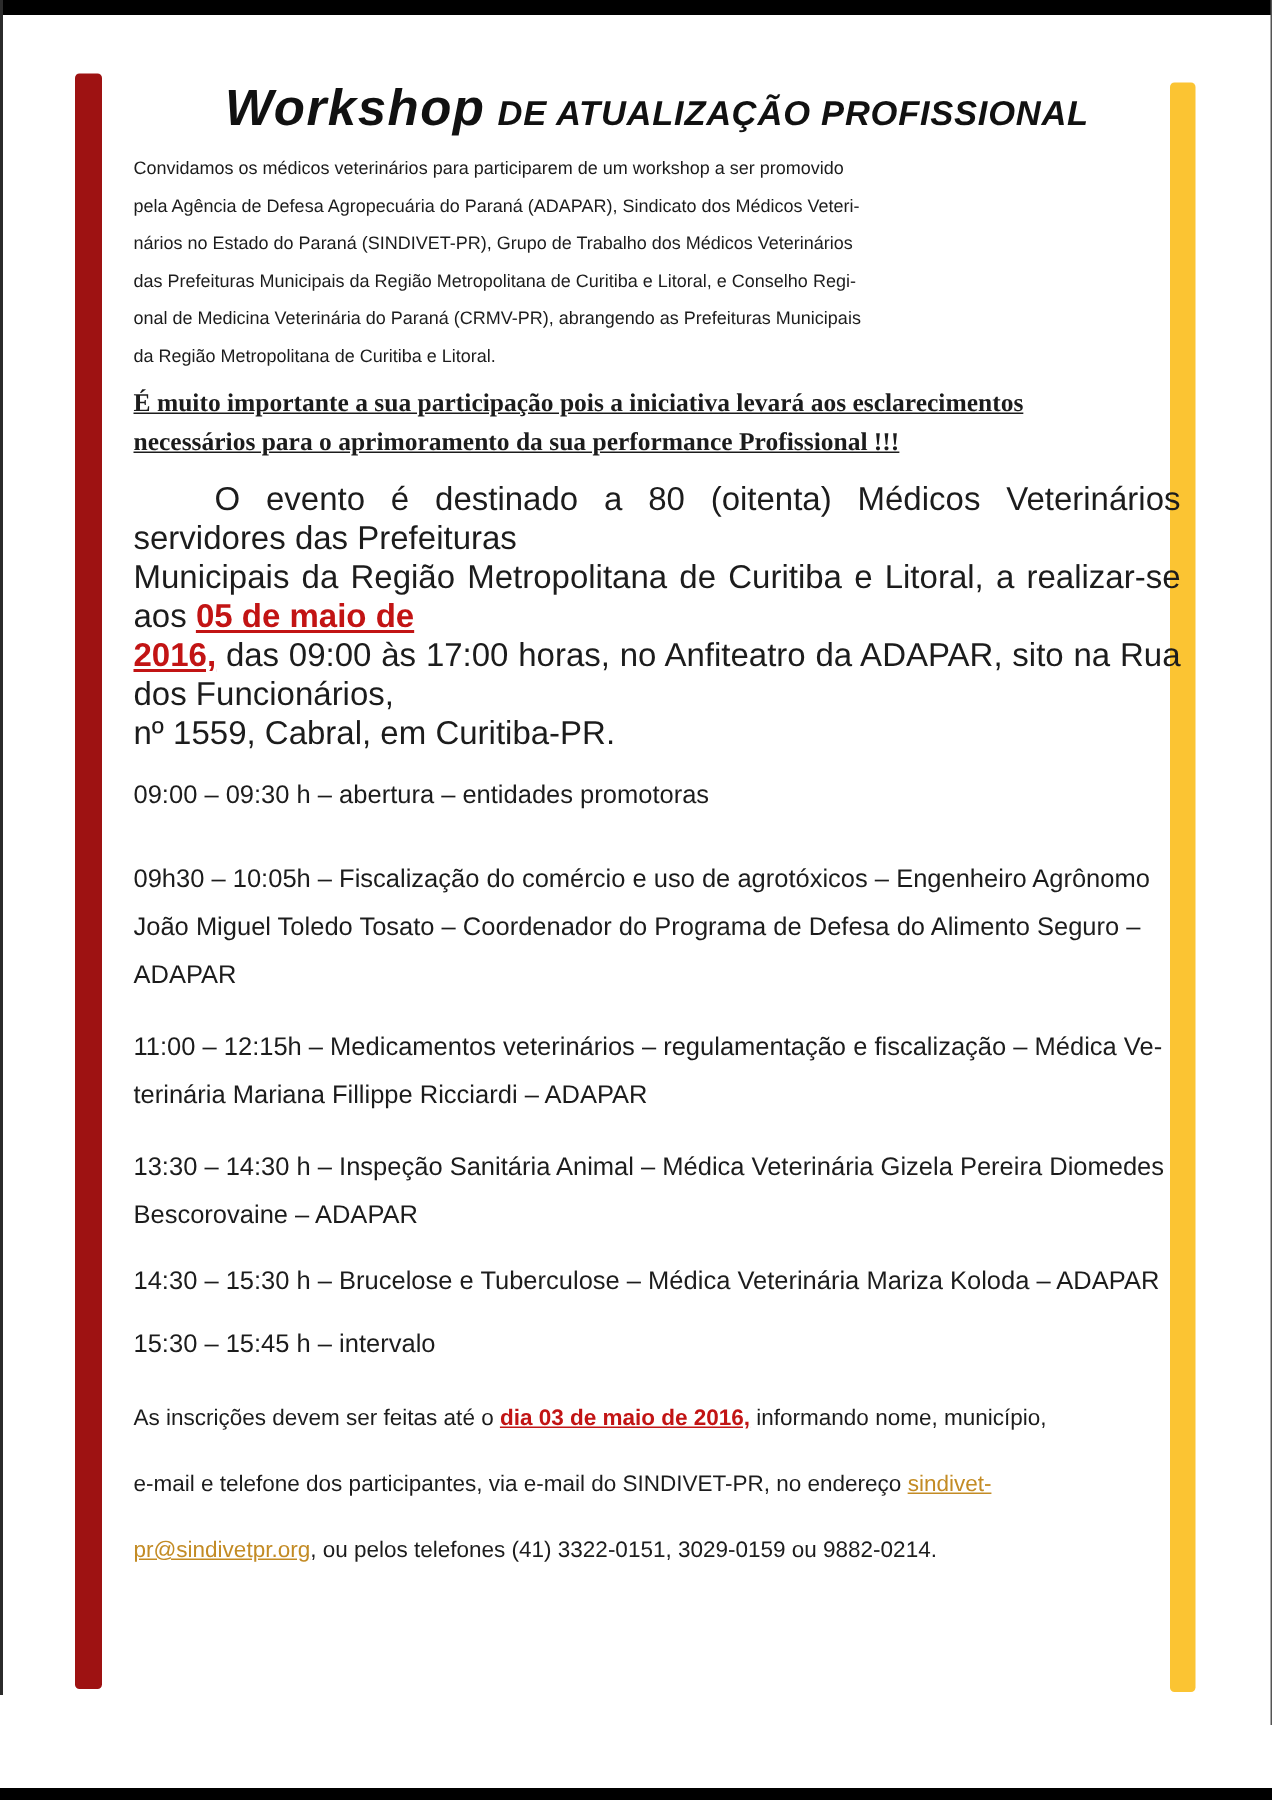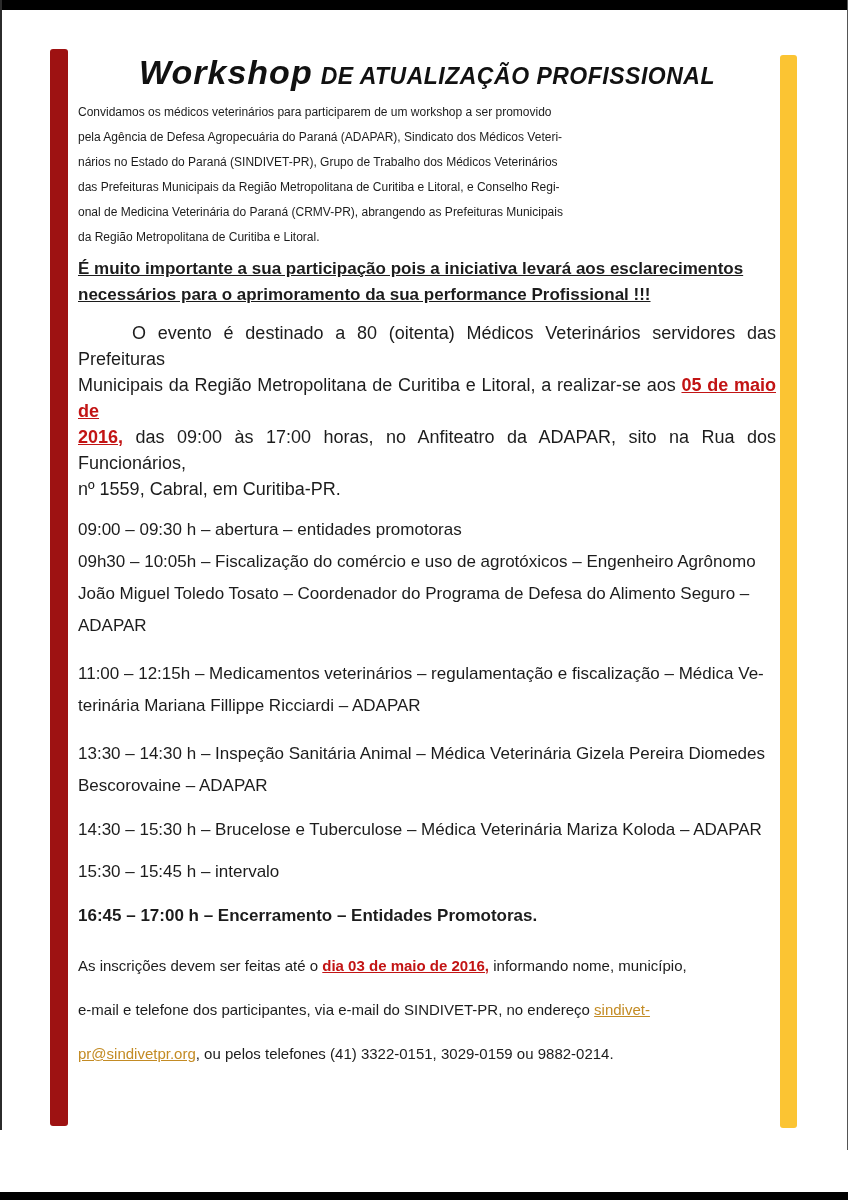--- a/index.html
+++ b/index.html
@@ -9,36 +9,36 @@
   }
   
   .bar-top    { position:absolute; top:0; left:0; width:848px; height:10px; background:var(--top-bar,#000); }
   .bar-bottom { position:absolute; bottom:0; left:0; width:848px; height:8px; background:var(--bottom-bar,#000); }
   .edge-left  { position:absolute; top:0; left:0; width:2px; height:1130px; background:#2b2b2b; }
   .edge-right { position:absolute; top:0; right:0; width:1px; height:1150px; background:#555; }
   
   .bar-red    { position:absolute; left:50px;  top:49px; width:18px; height:1077px; background:var(--left-bar,#9e1212);  border-radius:3px; }
   .bar-yellow { position:absolute; left:780px; top:55px; width:17px; height:1073px; background:var(--right-bar,#fbc433); border-radius:3px; }
 
-  .content { position:absolute; left:78px; top:52px; width:698px; }
+  .content { position:absolute; left:89px; top:52px; width:698px; }
 
   .title { text-align:center; font-style:italic; font-weight:bold; line-height:40px; height:40px; white-space:nowrap; color:#111; }
   .title .brand    { font-size:34px; letter-spacing:1px; }
   .title .subtitle { font-size:23px; letter-spacing:0.5px; margin-left:8px; }
 
   p { margin:0; }
   .intro     { margin-top:8px;  font-size:12px; line-height:25px; text-align:justify; white-space:pre-line; }
-  .highlight { margin-top:6px;  font-size:17px; line-height:26px; font-weight:bold; text-decoration:underline; white-space:pre-line; }
-  .event     { margin-top:12px; font-size:18px; line-height:26px; text-indent:54px; text-align:justify; white-space:pre-line; }
+  .highlight { margin-top:6px;  font-size:17px; line-height:26px; font-weight:bold; text-decoration:underline; white-space:pre-line;font-family:Liberation Serif, serif; }
+  .event     { margin-top:12px; font-size:22px; line-height:26px; text-indent:54px; text-align:justify; white-space:pre-line; }
 
   .date-red  { color:var(--date-red,#c21414); font-weight:bold; text-decoration:underline; }
 
   .schedule  { margin:12px 0 0 0; padding:0; list-style:none; font-size:17px; }
   .schedule li { line-height:32px; white-space:pre-line; }
-  .schedule li:nth-child(1) { }
+  .schedule li:nth-child(1) { margin-bottom:24px; }
   .schedule li:nth-child(2) { margin-bottom:16px; }
   .schedule li:nth-child(3) { margin-bottom:16px; }
   .schedule li:nth-child(4) { margin-bottom:12px; }
   .schedule li:nth-child(5) { margin-bottom:10px; }
   .schedule li:nth-child(6) { margin-bottom:12px; }
   .schedule li:nth-child(7) { margin-bottom:12px; }
   .schedule li:nth-child(8) { margin-bottom:12px; }
   .schedule li.closing { font-weight:bold; }
 
   .registration { margin-top:4px; font-size:15px; line-height:44px; text-align:justify; white-space:pre-line; }
@@ -79,21 +79,20 @@
       <li>09:00 – 09:30 h – abertura – entidades promotoras</li>
       <li>09h30 – 10:05h – Fiscalização do comércio e uso de agrotóxicos – Engenheiro Agrônomo
 João Miguel Toledo Tosato – Coordenador do Programa de Defesa do Alimento Seguro –
 ADAPAR</li>
       <li>11:00 – 12:15h – Medicamentos veterinários – regulamentação e fiscalização – Médica Ve-
 terinária Mariana Fillippe Ricciardi – ADAPAR</li>
       <li>13:30 – 14:30 h – Inspeção Sanitária Animal – Médica Veterinária Gizela Pereira Diomedes
 Bescorovaine – ADAPAR</li>
       <li>14:30 – 15:30 h – Brucelose e Tuberculose – Médica Veterinária Mariza Koloda – ADAPAR</li>
       <li>15:30 – 15:45 h – intervalo</li>
-      <li class="closing">16:45 – 17:00 h – Encerramento – Entidades Promotoras.</li>
     </ul>
 
     <p class="registration"><span>As inscrições devem ser feitas até o </span><span class="date-red">dia 03 de maio de 2016,</span><span> informando nome, município,
 e-mail e telefone dos participantes, via e-mail do SINDIVET-PR, no endereço </span><a class="email-link" href="#">sindivet-
 pr@sindivetpr.org</a><span>, ou pelos telefones (41) 3322-0151, 3029-0159 ou 9882-0214.</span></p>
 
   </div>
 
   <div class="bar-bottom"></div>
 </div>

